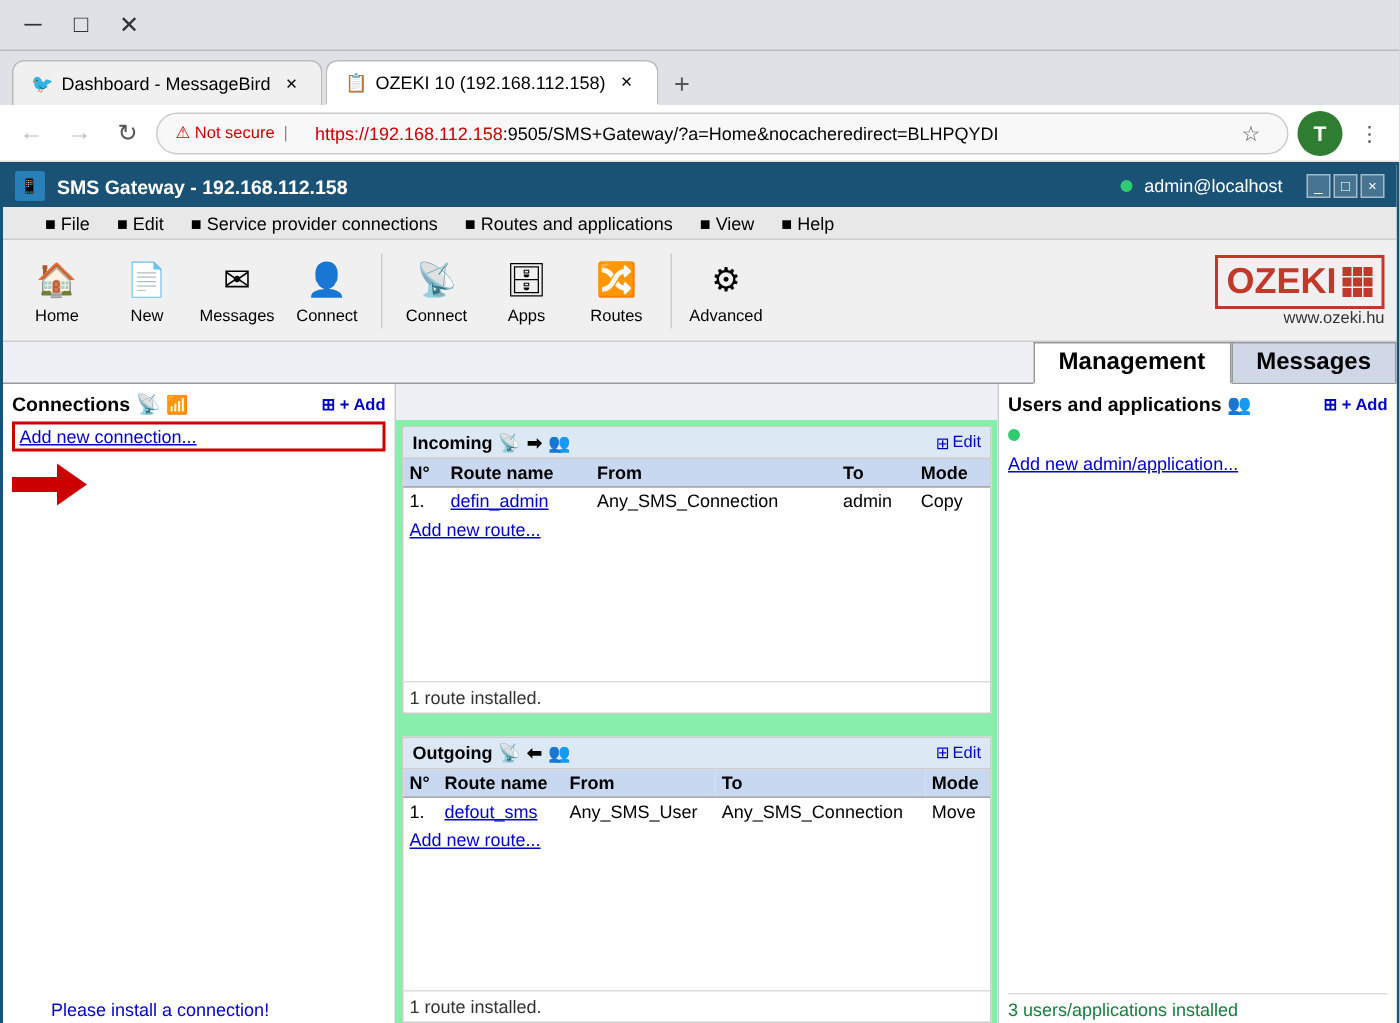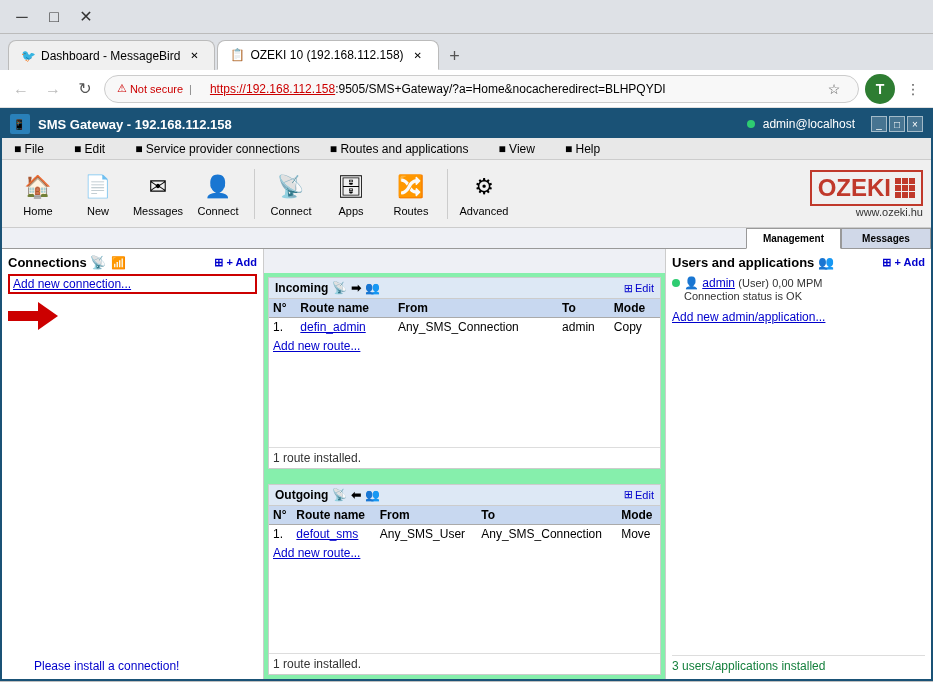--- a/index.html
+++ b/index.html
@@ -166,23 +166,23 @@
       cursor: pointer;
       display: flex; align-items: center; justify-content: center;
     }
 
     
     .menu-bar {
       background: #e8e8e8;
       height: 22px;
       display: flex;
       align-items: center;
-      padding: 0 4px;
+      padding: 0 20px;
       border-bottom: 1px solid #ccc;
-      gap: 14px;
+      gap: 2px;
     }
     .menu-item {
       padding: 2px 8px;
       font-size: 12px;
       cursor: pointer;
       color: #000;
     }
 
     
     .toolbar {
@@ -408,21 +408,21 @@
 
     .mgmt-tab-area {
       background: #eef0f5;
       border-bottom: 1px solid #999;
       display: flex;
       justify-content: flex-end;
       padding-right: 0;
     }
     .mgmt-tab {
       padding: 4px 16px;
-      font-size: 10px;
+      font-size: 16px;
       font-weight: bold;
       cursor: pointer;
       border: 1px solid #999;
       border-bottom: none;
       background: #d0d8e8;
       min-width: 90px;
       text-align: center;
     }
     .mgmt-tab.active {
       background: #fff;
@@ -476,21 +476,21 @@
   <button class="nav-btn disabled">←</button>
   <button class="nav-btn disabled">→</button>
   <button class="nav-btn">↻</button>
   <div class="address-bar">
     <span class="security-warning">
       <span>⚠</span>
       <span>Not secure</span>
     </span>
     <span style="color:#888; font-size:11px;">|</span>
     <span style="font-size:12px;">
-      <span style="color:#c00; text-decoration:underline;padding-left:12px;">https://192.168.112.158</span><span>:9505/SMS+Gateway/?a=Home&amp;nocacheredirect=BLHPQYDI</span>
+      <span style="color:#c00; padding-left:12px;">https://192.168.112.158</span><span>:9505/SMS+Gateway/?a=Home&amp;nocacheredirect=BLHPQYDI</span>
     </span>
     <div class="address-icons">
       <button class="addr-icon-btn">☆</button>
     </div>
   </div>
   <div style="width:30px;height:30px;border-radius:50%;background:#2e7d32;color:white;display:flex;align-items:center;justify-content:center;font-weight:bold;font-size:14px;cursor:pointer;">T</div>
   <button class="addr-icon-btn">⋮</button>
 </div>
 
 <div class="app-window">
@@ -683,29 +683,20 @@
       <div class="right-panel-header">
         <span>Users and applications</span>
         <span>👥</span>
         <a class="panel-add-btn">
           <span>⊞</span>
           <span>+ Add</span>
         </a>
       </div>
       <div class="user-entry">
         <div class="user-status-dot"></div>
-        <div>
-          <div>
-            <span>👤</span>
-            <a class="user-name">admin</a>
-            <span class="user-info"> (</span><span class="user-info">User</span><span class="user-info">)</span>
-            <span class="user-info"> <span>0,00</span> MPM</span>
-          </div>
-          <div class="user-info">Connection status is OK</div>
-        </div>
       </div>
       <a class="add-user-link">Add new admin/application...</a>
       <div style="flex:1;"></div>
       <div class="users-count">3 users/applications installed</div>
     </div>
 
   </div>
 </div>
 
 </body></html>

